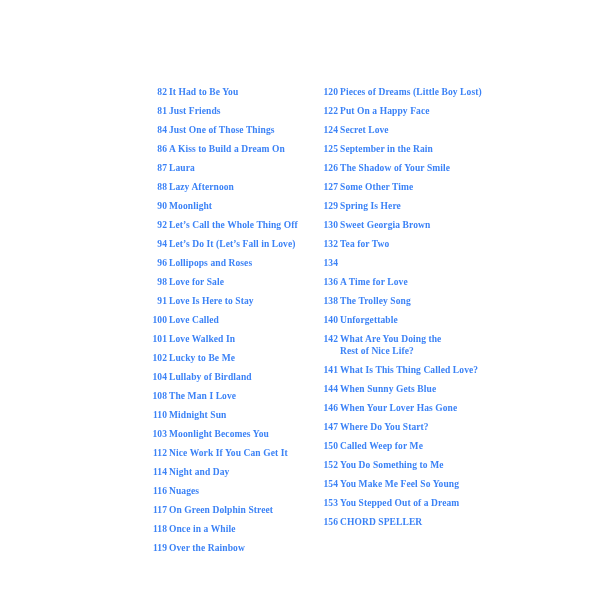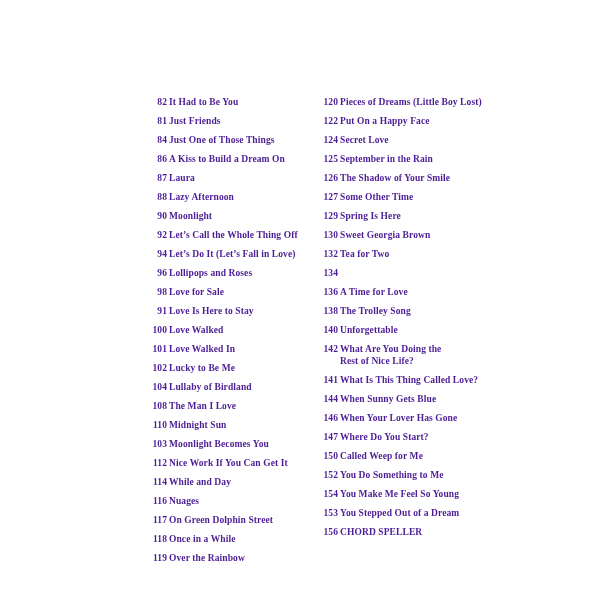--- a/index.html
+++ b/index.html
@@ -9,24 +9,24 @@
   .screen {
     position: relative;
     width: 600px;
     height: 600px;
     background: #ffffff;
     overflow: hidden;
     font-family: "Liberation Serif", serif;
   }
   .toc {
     position: absolute;
-    top: 96px;
+    top: 86px;
     left: 147px;
     display: flex;
-    color: #4c1d95;
+    color: #3b82f6;
     font-family: Liberation Serif, serif;
   }
   .col {
     width: 171px;
     flex: none;
   }
   .entry {
     display: flex;
     align-items: flex-start;
     margin-bottom: 7px;
@@ -146,21 +146,21 @@
         </div>
         <div class="entry">
           <span class="num">91</span>
           <span class="title">
             <span class="line">Love Is Here to Stay</span>
           </span>
         </div>
         <div class="entry">
           <span class="num">100</span>
           <span class="title">
-            <span class="line">Love Walked</span>
+            <span class="line">Love Called</span>
           </span>
         </div>
         <div class="entry">
           <span class="num">101</span>
           <span class="title">
             <span class="line">Love Walked In</span>
           </span>
         </div>
         <div class="entry">
           <span class="num">102</span>
@@ -194,21 +194,21 @@
         </div>
         <div class="entry">
           <span class="num">112</span>
           <span class="title">
             <span class="line">Nice Work If You Can Get It</span>
           </span>
         </div>
         <div class="entry">
           <span class="num">114</span>
           <span class="title">
-            <span class="line">While and Day</span>
+            <span class="line">Night and Day</span>
           </span>
         </div>
         <div class="entry">
           <span class="num">116</span>
           <span class="title">
             <span class="line">Nuages</span>
           </span>
         </div>
         <div class="entry">
           <span class="num">117</span>

